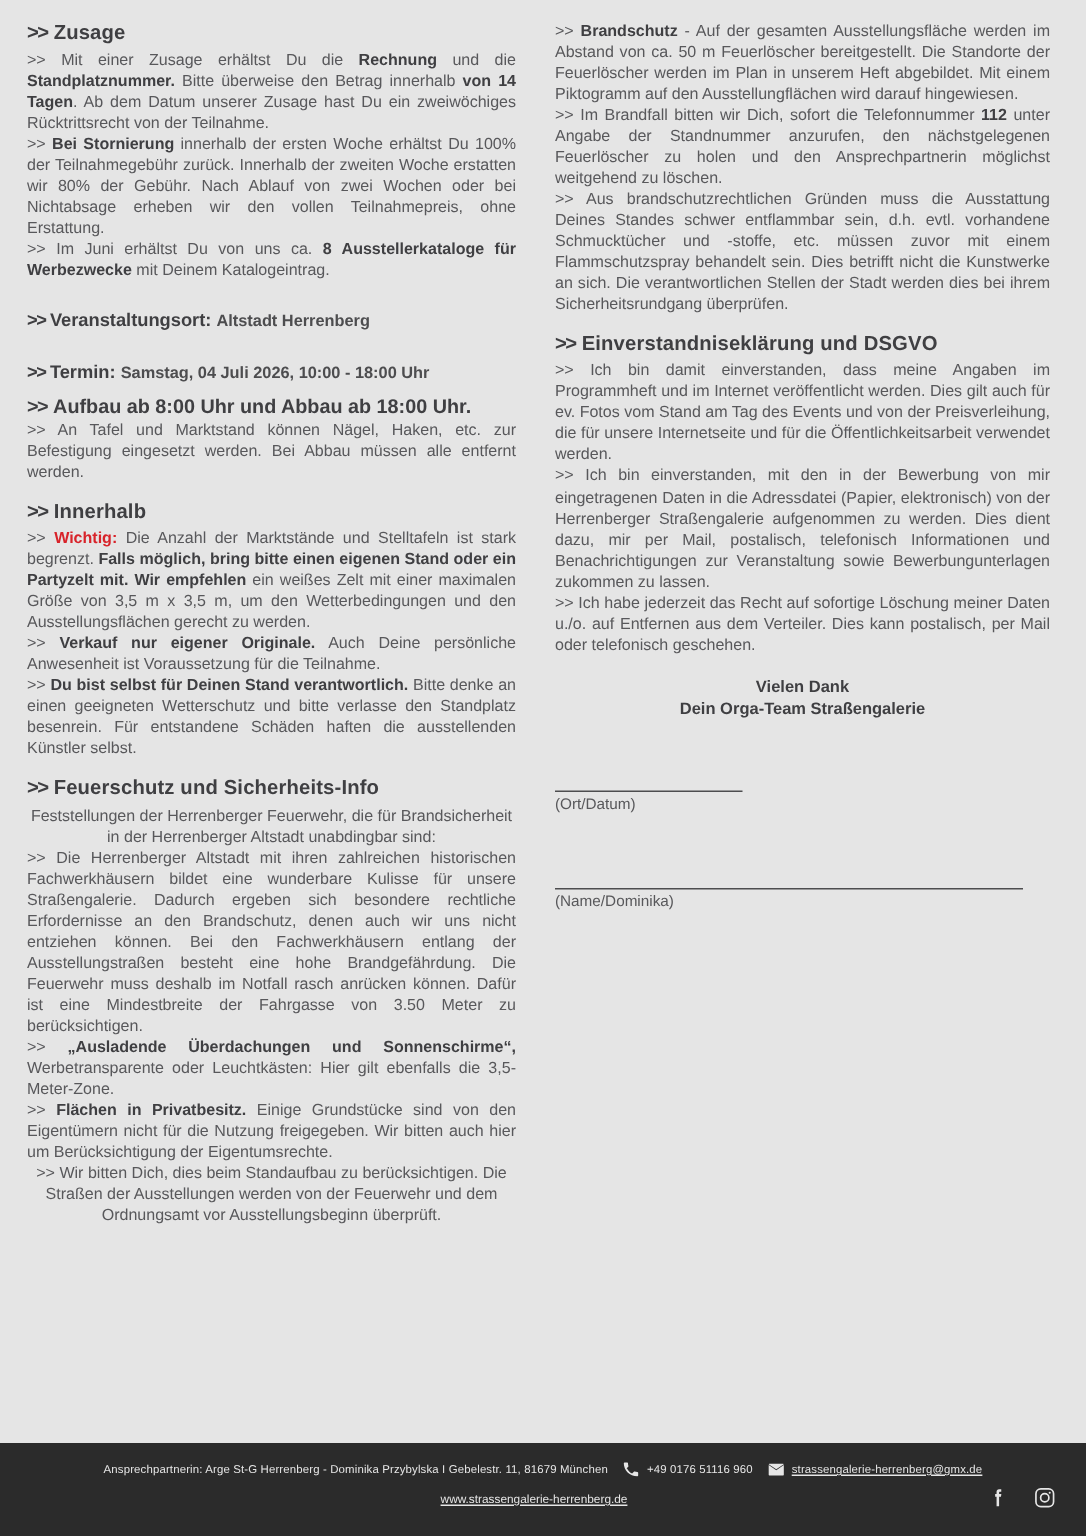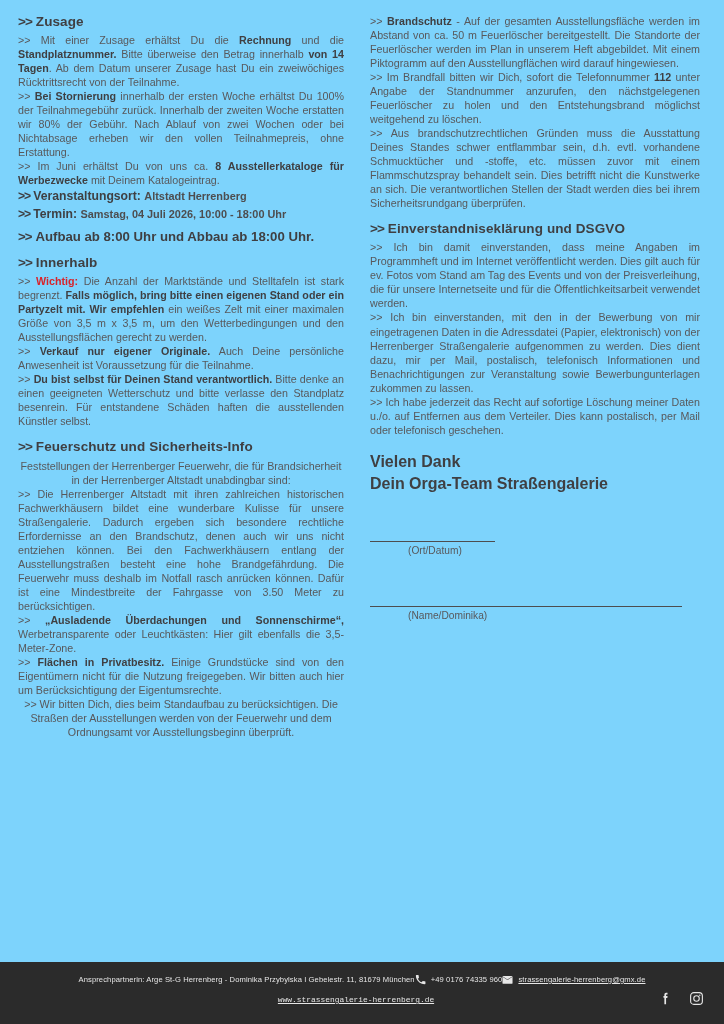--- a/index.html
+++ b/index.html
@@ -13,21 +13,21 @@
     height: 1024px;
     position: relative;
     font-family: "Liberation Sans", "DejaVu Sans", sans-serif;
     color: #4d4d4f;
     overflow: hidden;
   }
 
   .page {
     position: absolute;
     inset: 0;
-    background: #7dd3fc;
+    background: #e5e5e5;
   }
 
   .columns {
     position: absolute;
     left: 0;
     top: 0;
     width: 724px;
     height: 962px;
     display: flex;
     gap: 0px;
@@ -70,21 +70,21 @@
   }
   p.para.nojust { text-align: center; }
 
   .mark { font-weight: bold; color: #3f3f42; }
   .red { color: #d8232a; font-weight: bold; }
 
   .kv {
     font-size: 12.2px;
     font-weight: bold;
     color: #3f3f42;
-    margin: 2px 0 0 0;
+    margin: 19px 0 0 0;
     line-height: 1.3;
   }
   .kv .valb { font-weight: bold; font-size: 10.9px; color: #4d4d4f; }
   .kv .chev { letter-spacing: -1px; margin-right: 3px; }
 
   .kv-big {
     font-size: 13.2px;
     font-weight: bold;
     color: #3f3f42;
     margin: 6px 0 2px 0;
@@ -93,75 +93,74 @@
 
   .boldline {
     font-size: 10.7px;
     line-height: 1.33;
     color: #58585b;
     margin: 1px 0 0 0;
   }
   .boldline b { color: #3f3f42; }
 
   .thanks {
-    text-align: left;
-    font-size: 16px;
+    text-align: center;
+    font-size: 11px;
     font-weight: bold;
     color: #3f3f42;
     line-height: 1.38;
     margin-top: 14px;
   }
 
   .sigblock { margin-top: 46px; }
   .sigblock.second { margin-top: 50px; }
   .sigrule {
     border-top: 1.3px solid #4d4d4f;
     height: 0;
   }
   .sigrule.short { width: 125px; }
   .sigrule.long  { width: 312px; }
   .siglabel {
     font-size: 10.2px;
     color: #58585b;
     margin-top: 3px;
-    margin-left: 38px;
   }
 
   
   .footer {
     position: absolute;
     left: 0;
     bottom: 0;
     width: 724px;
     height: 62px;
     background: #2b2b2b;
     color: #e6e6e6;
   }
   .footer-row1 {
     position: absolute;
     top: 12px;
     left: 0;
     width: 724px;
     display: flex;
     align-items: center;
     justify-content: center;
+    gap: 10px;
     font-size: 7.6px;
     letter-spacing: .1px;
     white-space: nowrap;
   }
   .footer-row2 {
     position: absolute;
     top: 33px;
     left: 0;
     width: 712px;
     display: flex;
     align-items: center;
     justify-content: center;
     font-size: 7.9px;
-    font-family: Liberation Mono, monospace;
   }
   .footer a, .footer .linklike {
     color: #e6e6e6;
     text-decoration: underline;
   }
   .fitem { display: inline-flex; align-items: center; gap: 5px; }
   .ficon { display: inline-flex; width: 11px; height: 11px; align-items: center; justify-content: center; }
   .ficon svg { display: block; }
   .social {
     position: absolute;
@@ -193,20 +192,21 @@
 
       <p class="para"><span>&gt;&gt; Im Juni erhältst Du von uns ca. </span><span class="mark">8 Ausstellerkataloge für Werbezwecke</span><span> mit Deinem Katalogeintrag.</span></p>
 
       <p class="kv"><span class="chev">&gt;&gt;</span><span>Veranstaltungsort:</span> <span class="valb">Altstadt Herrenberg</span></p>
 
       <p class="kv"><span class="chev">&gt;&gt;</span><span>Termin:</span> <span class="valb">Samstag, 04 Juli 2026, 10:00 - 18:00 Uhr</span></p>
 
       <p class="kv-big"><span class="chev">&gt;&gt;</span><span>Aufbau ab 8:00 Uhr und Abbau ab 18:00 Uhr.</span></p>
 
 
+      <p class="para">&gt;&gt; An Tafel und Marktstand können Nägel, Haken, etc. zur Befestigung eingesetzt werden. Bei Abbau müssen alle entfernt werden.</p>
 
       <h2 class="section-head">
         <span class="chev">&gt;&gt;</span><span>Innerhalb</span>
       </h2>
 
       <p class="para"><span>&gt;&gt; </span><span class="red">Wichtig:</span><span> Die Anzahl der Marktstände und Stelltafeln ist stark begrenzt. </span><span class="mark">Falls möglich, bring bitte einen eigenen Stand oder ein Partyzelt mit. Wir empfehlen</span><span> ein weißes Zelt mit einer maximalen Größe von 3,5 m x 3,5 m, um den Wetterbedingungen und den Ausstellungsflächen gerecht zu werden.</span></p>
 
       <p class="para"><span>&gt;&gt; </span><span class="mark">Verkauf nur eigener Originale.</span><span> Auch Deine persönliche Anwesenheit ist Voraussetzung für die Teilnahme.</span></p>
 
       <p class="para"><span>&gt;&gt; </span><span class="mark">Du bist selbst für Deinen Stand verantwortlich.</span><span> Bitte denke an einen geeigneten Wetterschutz und bitte verlasse den Standplatz besenrein. Für entstandene Schäden haften die ausstellenden Künstler selbst.</span></p>
@@ -224,21 +224,21 @@
       <p class="para"><span>&gt;&gt; </span><span class="mark">Flächen in Privatbesitz.</span><span> Einige Grundstücke sind von den Eigentümern nicht für die Nutzung freigegeben. Wir bitten auch hier um Berücksichtigung der Eigentumsrechte.</span></p>
 
       <p class="para nojust">&gt;&gt; Wir bitten Dich, dies beim Standaufbau zu berücksichtigen. Die Straßen der Ausstellungen werden von der Feuerwehr und dem Ordnungsamt vor Ausstellungsbeginn überprüft.</p>
 
     </div>
 
     <div class="col col-right">
 
       <p class="para" style="margin-top:2px;"><span>&gt;&gt; </span><span class="mark">Brandschutz</span><span> - Auf der gesamten Ausstellungsfläche werden im Abstand von ca. 50 m Feuerlöscher bereitgestellt. Die Standorte der Feuerlöscher werden im Plan in unserem Heft abgebildet. Mit einem Piktogramm auf den Ausstellungflächen wird darauf hingewiesen.</span></p>
 
-      <p class="para"><span>&gt;&gt; Im Brandfall bitten wir Dich, sofort die Telefonnummer </span><span class="mark">112</span><span> unter Angabe der Standnummer anzurufen, den nächstgelegenen Feuerlöscher zu holen und den Entstehungsbrand möglichst weitgehend zu löschen.</span></p>
+      <p class="para"><span>&gt;&gt; Im Brandfall bitten wir Dich, sofort die Telefonnummer </span><span class="mark">112</span><span> unter Angabe der Standnummer anzurufen, den nächstgelegenen Feuerlöscher zu holen und den Ansprechpartnerin möglichst weitgehend zu löschen.</span></p>
 
       <p class="para">&gt;&gt; Aus brandschutzrechtlichen Gründen muss die Ausstattung Deines Standes schwer entflammbar sein, d.h. evtl. vorhandene Schmucktücher und -stoffe, etc. müssen zuvor mit einem Flammschutzspray behandelt sein. Dies betrifft nicht die Kunstwerke an sich. Die verantwortlichen Stellen der Stadt werden dies bei ihrem Sicherheitsrundgang überprüfen.</p>
 
       <h2 class="section-head">
         <span class="chev">&gt;&gt;</span><span>Einverstandniseklärung und DSGVO</span>
       </h2>
 
       <p class="para">&gt;&gt; Ich bin damit einverstanden, dass meine Angaben im Programmheft und im Internet veröffentlicht werden. Dies gilt auch für ev. Fotos vom Stand am Tag des Events und von der Preisverleihung, die für unsere Internetseite und für die Öffentlichkeitsarbeit verwendet werden.</p>
       <p class="para">&gt;&gt; Ich bin einverstanden, mit den in der Bewerbung von mir eingetragenen Daten in die Adressdatei (Papier, elektronisch) von der Herrenberger Straßengalerie aufgenommen zu werden. Dies dient dazu, mir per Mail, postalisch, telefonisch Informationen und Benachrichtigungen zur Veranstaltung sowie Bewerbungunterlagen zukommen zu lassen.</p>
       <p class="para">&gt;&gt; Ich habe jederzeit das Recht auf sofortige Löschung meiner Daten u./o. auf Entfernen aus dem Verteiler.  Dies kann postalisch, per Mail oder telefonisch geschehen.</p>
@@ -265,21 +265,21 @@
 
     <div class="footer-row1">
       <span>Ansprechpartnerin: Arge St-G Herrenberg - Dominika Przybylska I Gebelestr. 11, 81679 München</span>
 
       <span class="fitem">
         <span class="ficon">
           <svg viewBox="0 0 24 24" width="11" height="11" fill="#e6e6e6" aria-hidden="true">
             <path d="M6.6 10.8c1.6 3.2 4.2 5.8 7.4 7.4l2.5-2.5c.3-.3.8-.4 1.2-.3 1.2.4 2.6.6 4 .6.6 0 1.1.5 1.1 1.1V21c0 .6-.5 1.1-1.1 1.1C10.3 22.1 1.9 13.7 1.9 3.3c0-.6.5-1.1 1.1-1.1h3.9c.6 0 1.1.5 1.1 1.1 0 1.4.2 2.8.6 4 .1.4 0 .9-.3 1.2l-2.5 2.3z"></path>
           </svg>
         </span>
-        <span>+49 0176 74335 960</span>
+        <span>+49 0176 51116 960</span>
       </span>
 
       <span class="fitem">
         <span class="ficon">
           <svg viewBox="0 0 24 18" width="12" height="10" fill="#e6e6e6" aria-hidden="true">
             <path d="M1 1.8V16c0 .6.5 1 1 1h20c.6 0 1-.4 1-1V1.8l-11 7.4-11-7.4zM2 0h20c.5 0 .9.3 1 .7L12 7.9 1 .7C1.1.3 1.5 0 2 0z"></path>
           </svg>
         </span>
         <span class="linklike">strassengalerie-herrenberg@gmx.de</span>
       </span>

